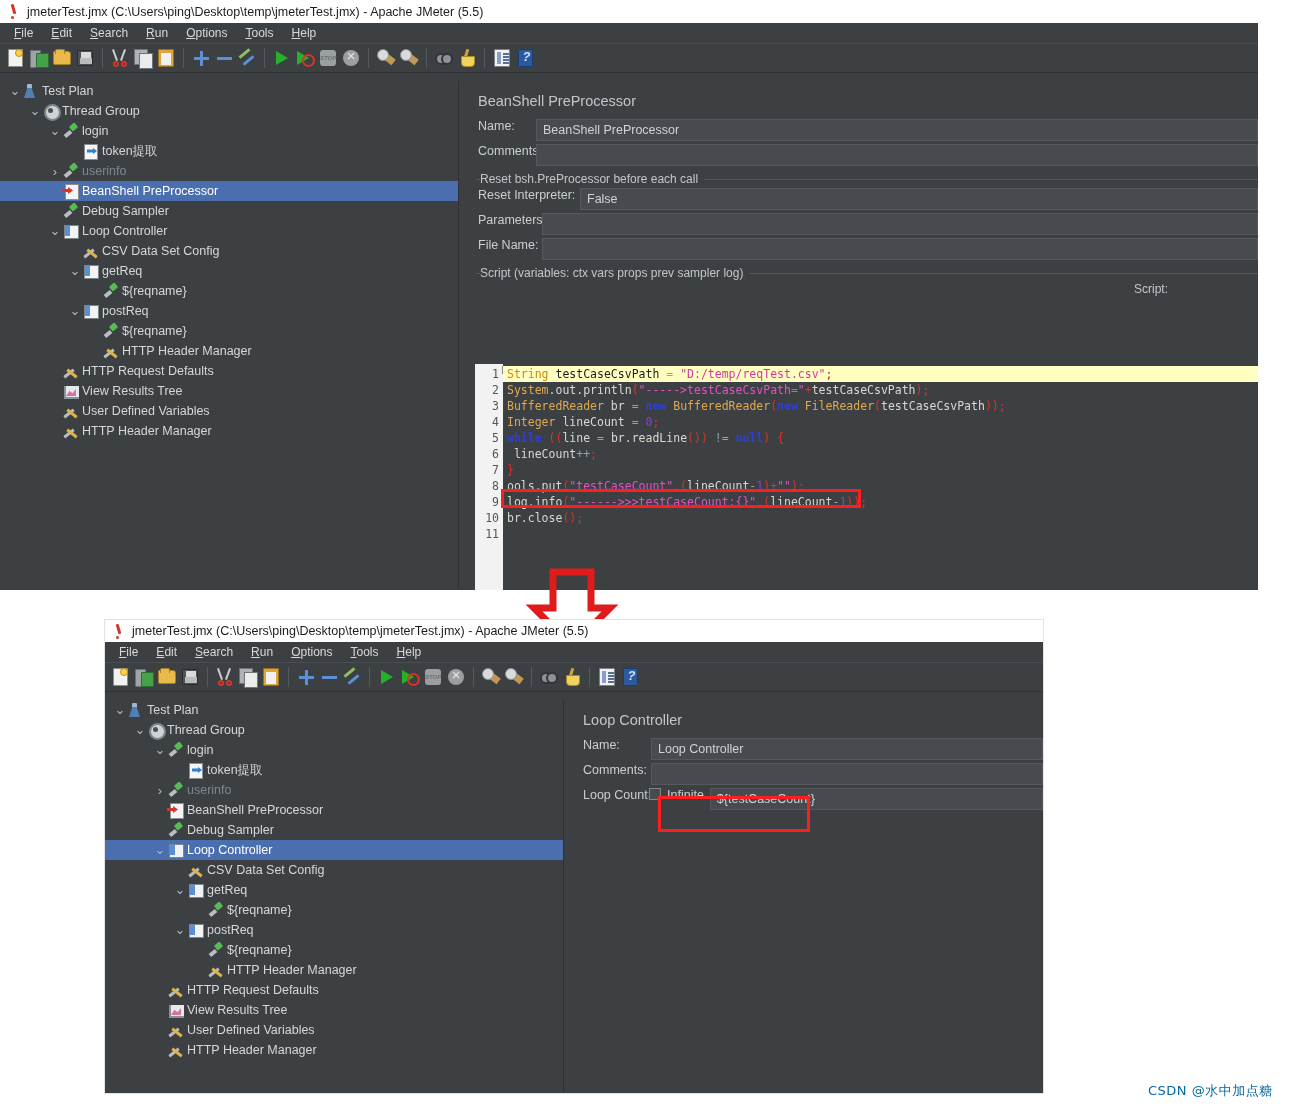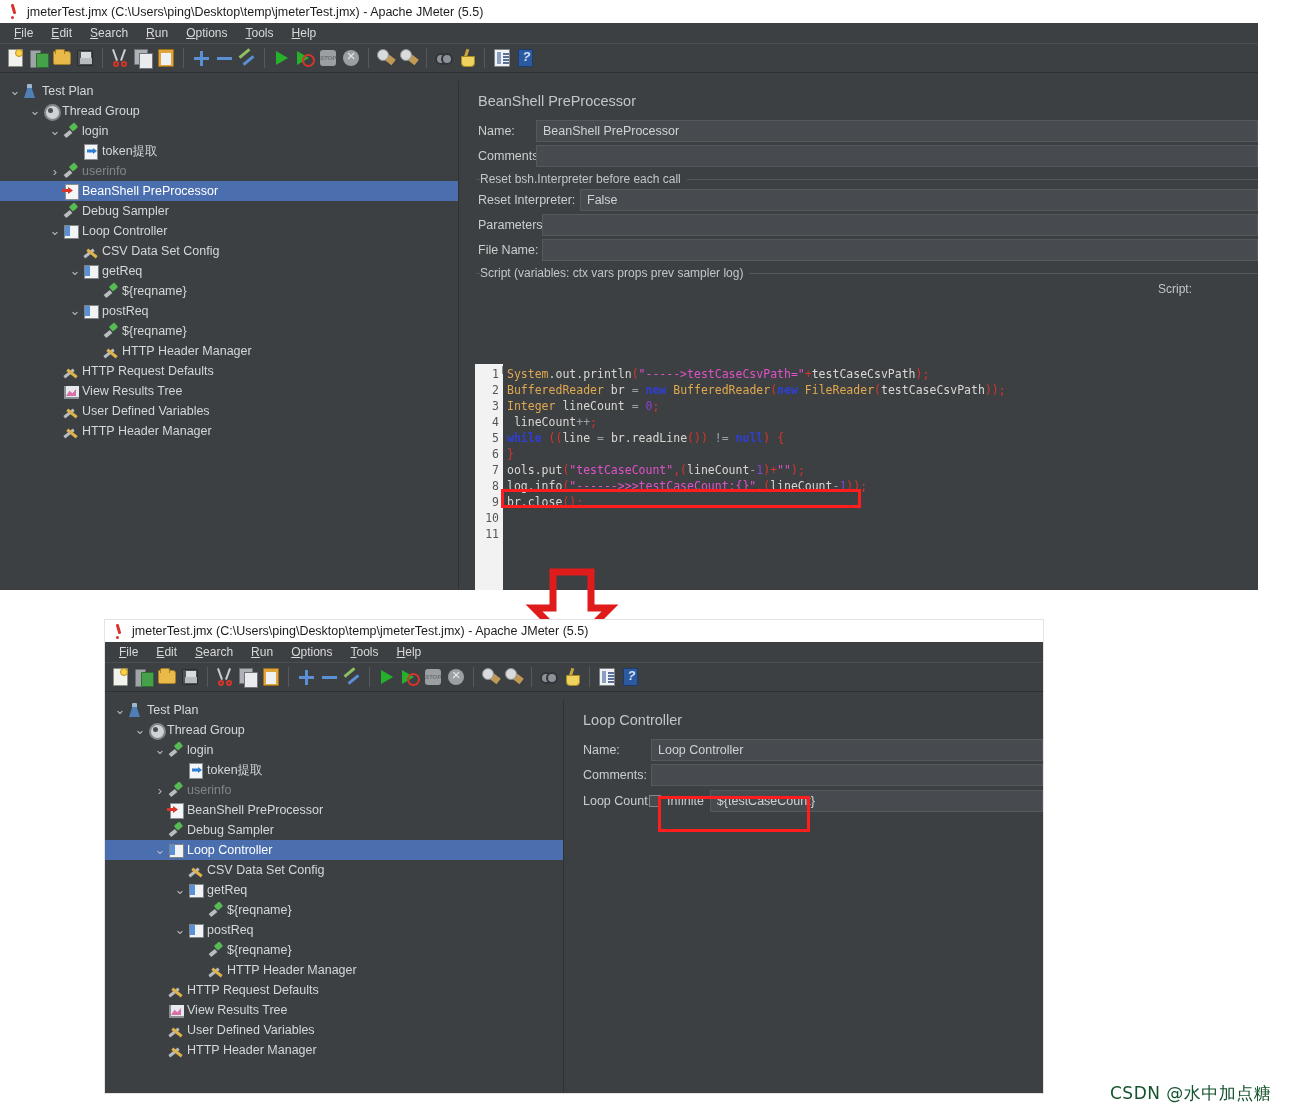--- a/index.html
+++ b/index.html
@@ -126,21 +126,21 @@
   .i-controller::before{content:"";position:absolute;left:2px;top:2px;width:13px;height:12px;background:#f2f3f4;border:1px solid #7f8488;}
   .i-controller::after{content:"";position:absolute;left:3px;top:3px;width:5px;height:10px;background:#5b8fd6;}
   .i-config::before{content:"";position:absolute;left:1px;top:9px;width:12px;height:3px;background:#b8bcc0;transform:rotate(-38deg);}
   .i-config::after{content:"";position:absolute;left:4px;top:9px;width:12px;height:3px;background:#e0b24a;transform:rotate(38deg);}
   .i-results::before{content:"";position:absolute;left:2px;top:3px;width:13px;height:11px;background:#e7eaed;border-left:2px solid #8b9096;border-bottom:2px solid #8b9096;}
   .i-results::after{content:"";position:absolute;left:4px;top:6px;width:10px;height:7px;background:#d86fa8;clip-path:polygon(0 100%,35% 25%,65% 60%,100% 0,100% 100%);}
 
   
   .pane { background:#3c4043; position:relative; overflow:hidden; }
   .pane-title { color:#c3c6c9; font-size:14.5px; padding:12px 0 10px 10px; }
-  .frow { display:flex; align-items:center; height:24px; margin-bottom:1px; }
+  .frow { display:flex; align-items:flex-start; height:24px; margin-bottom:1px; }
   .flabel { color:#cbcecf; font-size:12.5px; padding-left:10px; white-space:nowrap; }
   .ffield {
     flex:1; height:22px; background:#474b4f; border:1px solid #55595d;
     color:#cfd2d4; font-size:12.5px; display:flex; align-items:center;
     padding-left:6px; margin-left:6px; white-space:nowrap;
   }
   .group-legend {
     color:#c3c6c9; font-size:12px; position:relative;
     margin:4px 0 2px 8px; padding-left:4px; display:flex; align-items:center;
   }
@@ -166,22 +166,22 @@
   .fold{ display:inline-block; width:8px; height:8px; border:1px solid #888; font-size:7px;
          line-height:6px; text-align:center; color:#444; background:#fff; margin-right:2px;}
 
   
   .grip { position:absolute; width:4px; display:flex; flex-direction:column; gap:2px; align-items:center;}
   .grip i{ width:2px;height:2px;background:#8a8f93;border-radius:50%; }
 
   .redbox { position:absolute; border:3px solid #ff1d1d; pointer-events:none; }
   .annot-svg { position:absolute; left:0; top:0; pointer-events:none; }
   .watermark {
-    position:absolute; color:#14532d; font-size:17px;
-    font-family:"DejaVu Sans", sans-serif; letter-spacing:.5px;
+    position:absolute; color:#0369a1; font-size:13px;
+    font-family:"DejaVu Sans", sans-serif; letter-spacing:.5px;margin-left:38px;
   }
 </style>
 </head>
 <body>
 
 <div class="jm-window" id="top-window" style="left:0; top:0; width:1258px; height:590px;">
 
   <div class="titlebar">
     <span class="jm-logo"></span>
     <span>jmeterTest.jmx (C:\Users\ping\Desktop\temp\jmeterTest.jmx) - Apache JMeter (5.5)</span>
@@ -399,63 +399,64 @@
       <div class="flabel" style="width:62px">Name:</div>
       <div class="ffield">BeanShell PreProcessor</div>
     </div>
 
     <div class="frow">
       <div class="flabel" style="width:62px">Comments:</div>
       <div class="ffield"></div>
     </div>
 
     <div class="group-legend">
-      <span>Reset bsh.Interpreter before each call</span>
+      <span>Reset bsh.PreProcessor before each call</span>
     </div>
     <div class="frow">
       <div class="flabel" style="width:100px">Reset Interpreter:</div>
       <div class="ffield" style="margin-left:12px">False</div>
     </div>
 
     <div class="frow">
       <div class="flabel" style="width:68px">Parameters:</div>
       <div class="ffield"></div>
     </div>
 
     <div class="frow">
       <div class="flabel" style="width:68px">File Name:</div>
       <div class="ffield"></div>
     </div>
 
     <div class="group-legend">
       <span>Script (variables: ctx vars props prev sampler log)</span>
     </div>
 
-    <div style="text-align:right; padding-right:66px; color:#c3c6c9; font-size:12px; height:16px;">Script:</div>
+    <div style="text-align:right; padding-right:90px; color:#c3c6c9; font-size:12px; height:16px;">Script:</div>
 
     <div class="editor" style="position:absolute;left:7px;right:0;top:283px;bottom:0;">
       <div class="gutter" id="top-gutter">
           <div>1<span class="fold" style="position: absolute; margin-left: 3px;">−</span></div>
           <div>2</div>
           <div>3</div>
           <div>4</div>
           <div>5</div>
           <div>6</div>
           <div>7</div>
           <div>8</div>
           <div>9</div>
           <div>10</div>
           <div>11</div>
         </div>
       <div class="codearea" id="top-code">
+          <div class="cline hl"><span class="k-type">String</span><span class="k-id"> testCaseCsvPath </span><span class="k-op">=</span><span class="k-id"> </span><span class="k-str">"D:/temp/reqTest.csv"</span><span class="k-punc">;</span></div>
           <div class="cline"><span class="k-type">System</span><span class="k-id">.out.println</span><span class="k-punc">(</span><span class="k-str">"-----&gt;testCaseCsvPath="</span><span class="k-punc">+</span><span class="k-id">testCaseCsvPath</span><span class="k-punc">);</span></div>
           <div class="cline"><span class="k-type">BufferedReader</span><span class="k-id"> br </span><span class="k-op">=</span><span class="k-id"> </span><span class="k-kw">new</span><span class="k-id"> </span><span class="k-type">BufferedReader</span><span class="k-punc">(</span><span class="k-kw">new</span><span class="k-id"> </span><span class="k-type">FileReader</span><span class="k-punc">(</span><span class="k-id">testCaseCsvPath</span><span class="k-punc">));</span></div>
           <div class="cline"><span class="k-type">Integer</span><span class="k-id"> lineCount </span><span class="k-op">=</span><span class="k-id"> </span><span class="k-num">0</span><span class="k-punc">;</span></div>
+          <div class="cline"><span class="k-kw">while</span><span class="k-id"> </span><span class="k-punc">((</span><span class="k-id">line </span><span class="k-op">=</span><span class="k-id"> br.readLine</span><span class="k-punc">())</span><span class="k-id"> </span><span class="k-op">!=</span><span class="k-id"> </span><span class="k-kw">null</span><span class="k-punc">) {</span></div>
           <div class="cline"><span class="k-id"> lineCount</span><span class="k-op">++</span><span class="k-punc">;</span></div>
-          <div class="cline"><span class="k-kw">while</span><span class="k-id"> </span><span class="k-punc">((</span><span class="k-id">line </span><span class="k-op">=</span><span class="k-id"> br.readLine</span><span class="k-punc">())</span><span class="k-id"> </span><span class="k-op">!=</span><span class="k-id"> </span><span class="k-kw">null</span><span class="k-punc">) {</span></div>
           <div class="cline"><span class="k-punc">}</span></div>
           <div class="cline"><span class="k-id">ools.put</span><span class="k-punc">(</span><span class="k-str">"testCaseCount"</span><span class="k-punc">,(</span><span class="k-id">lineCount</span><span class="k-op">-</span><span class="k-num">1</span><span class="k-punc">)+</span><span class="k-str">""</span><span class="k-punc">);</span></div>
           <div class="cline"><span class="k-id">log.info</span><span class="k-punc">(</span><span class="k-str">"------&gt;&gt;&gt;testCaseCount:{}"</span><span class="k-punc">,(</span><span class="k-id">lineCount</span><span class="k-op">-</span><span class="k-num">1</span><span class="k-punc">));</span></div>
           <div class="cline"><span class="k-id">br.close</span><span class="k-punc">();</span></div>
         </div>
     </div>
 
     <div class="redbox" style="left:33px; top:408px; width:360px; height:19px;"></div>
   </div>
 </div>

